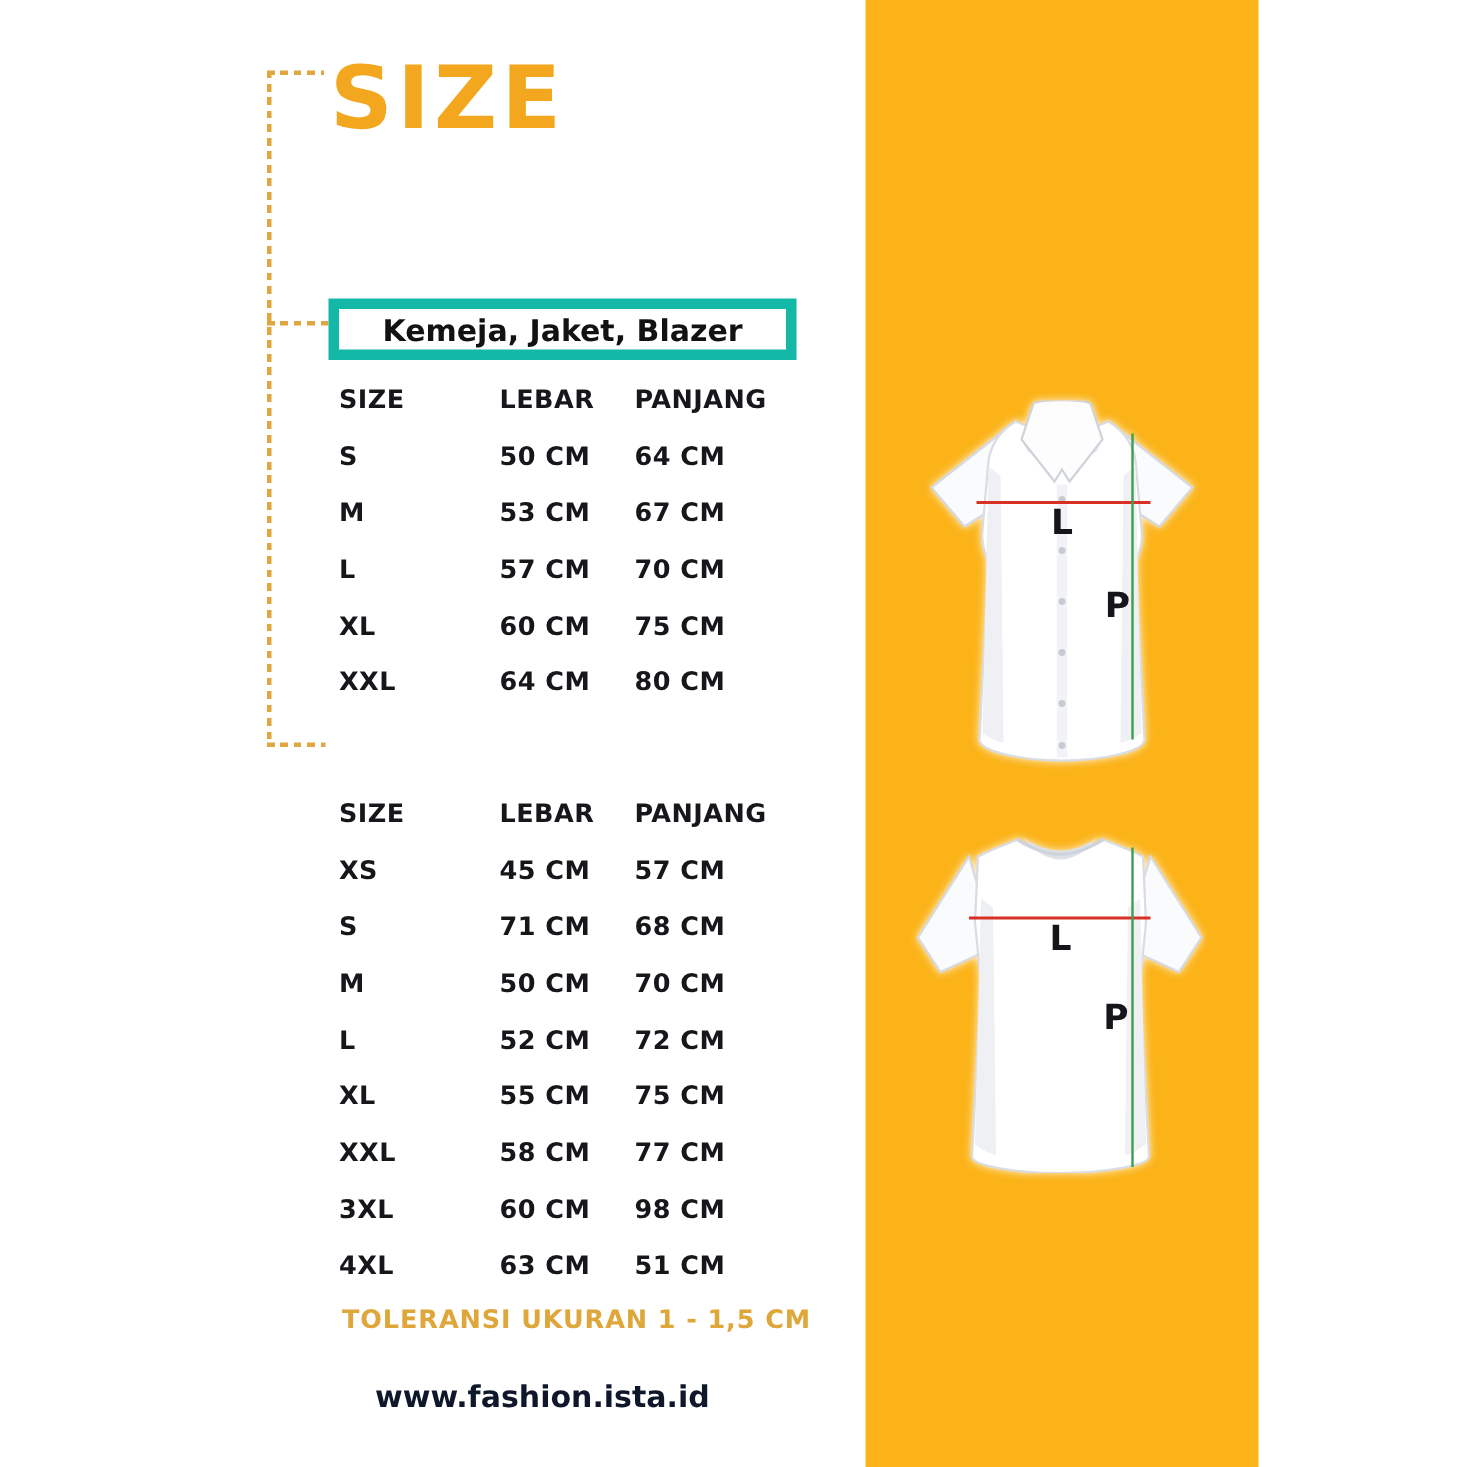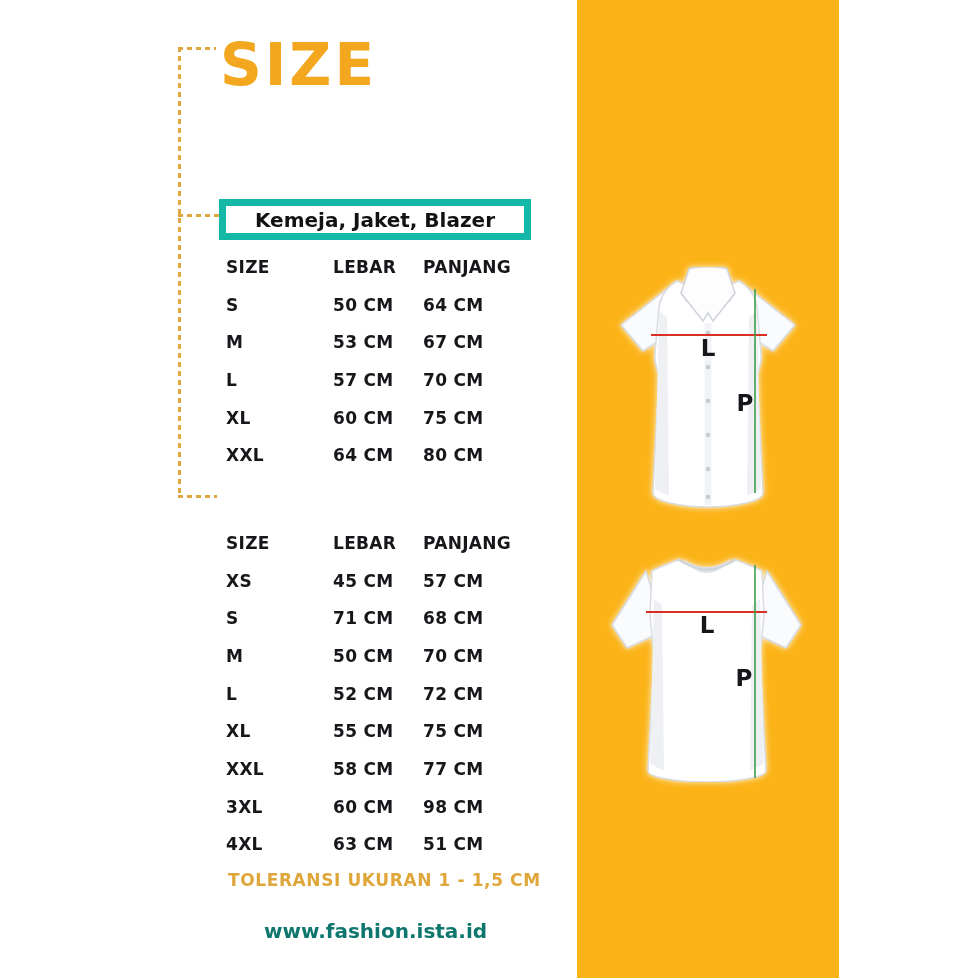--- a/index.html
+++ b/index.html
@@ -40,21 +40,21 @@
   .p2{left:217px;top:482px;width:174px;height:25px;}
   
   .table{position:absolute;}
   .t1{left:226px;top:248px;}
   .t2{left:226px;top:524px;}
   .trow{display:grid;grid-template-columns:107px 90px 110px;align-items:center;
     height:37.7px;font-size:17px;font-weight:bold;letter-spacing:.3px;color:#17171b;}
   .tolerance{position:absolute;left:228px;top:870px;font-size:17px;font-weight:bold;
     letter-spacing:.6px;color:#DFA63A;}
   .footer{position:absolute;left:250px;top:919px;width:212px;text-align:center;
-    font-size:20px;font-weight:bold;color:#0f766e;cursor:pointer;margin-left:14px;}
+    font-size:20px;font-weight:bold;color:#0f172a;cursor:pointer;}
   .mlabel{font-weight:bold;font-size:23px;fill:#15151a;font-family:"DejaVu Sans",sans-serif;}
 </style>
 </head>
 <body>
 
 <div class="canvas">
 
   <div class="panel">
 
     <svg class="shirt shirt1" width="186" height="244" viewBox="0 0 186 244">

